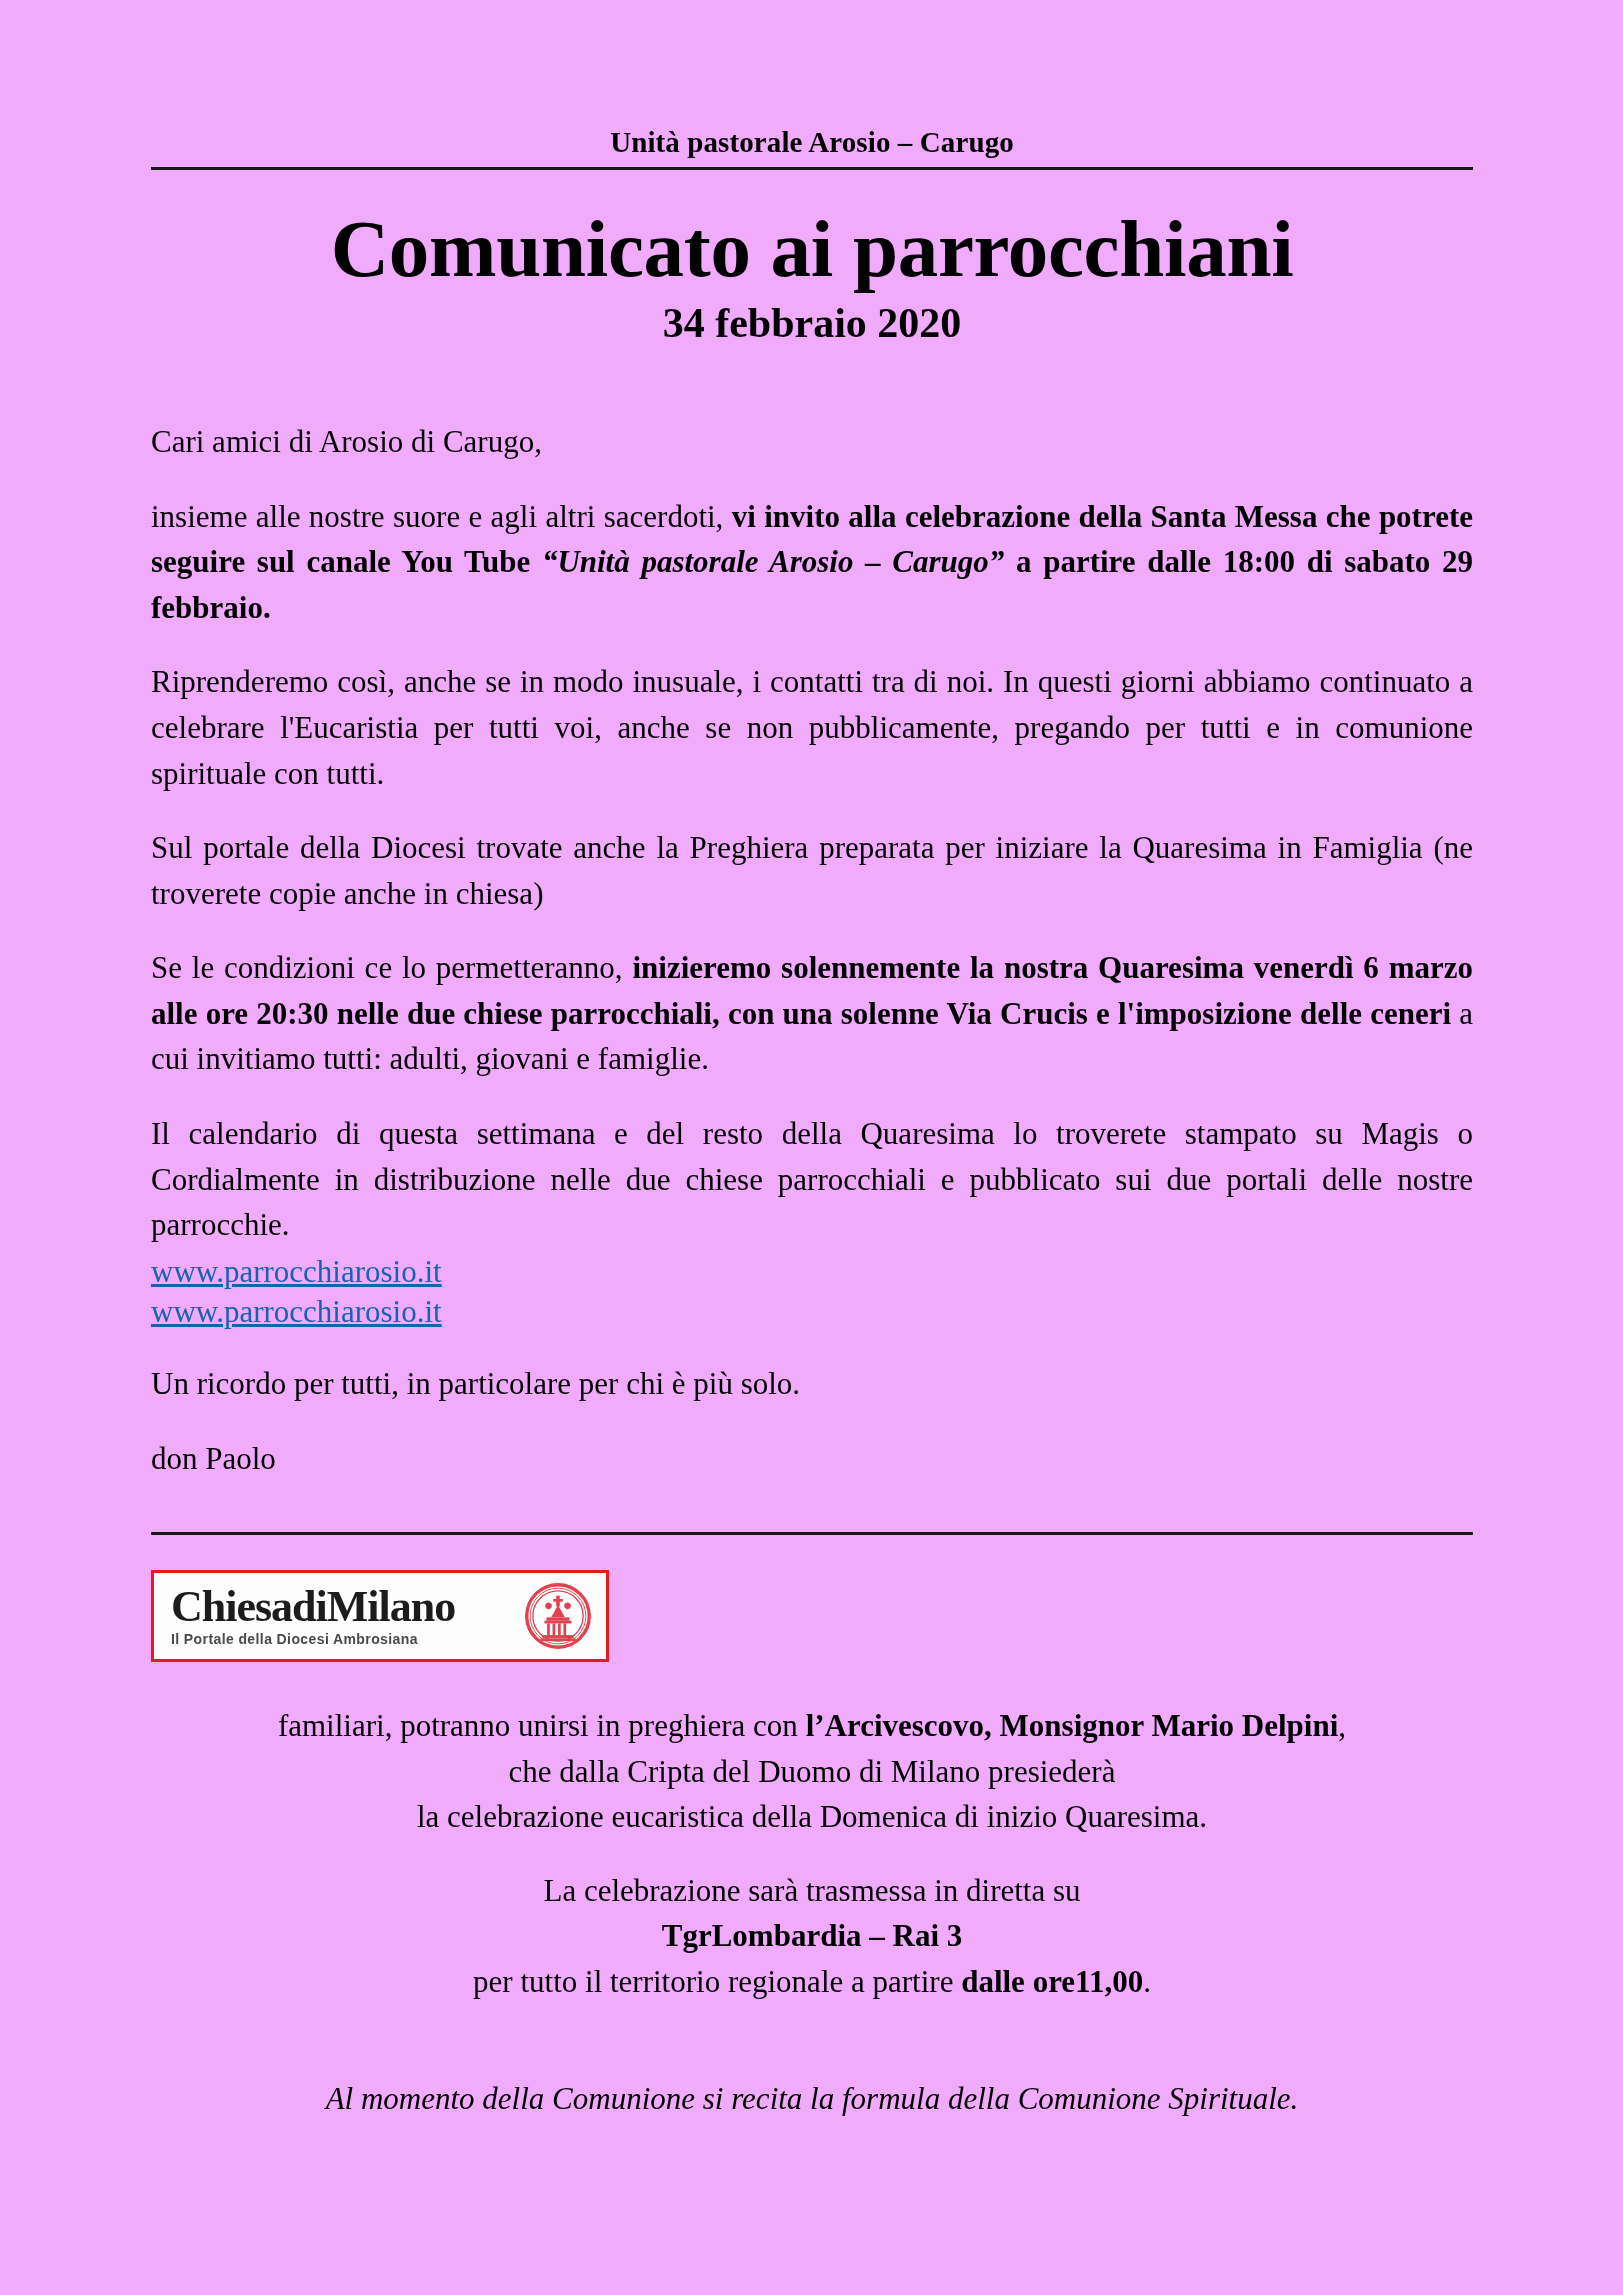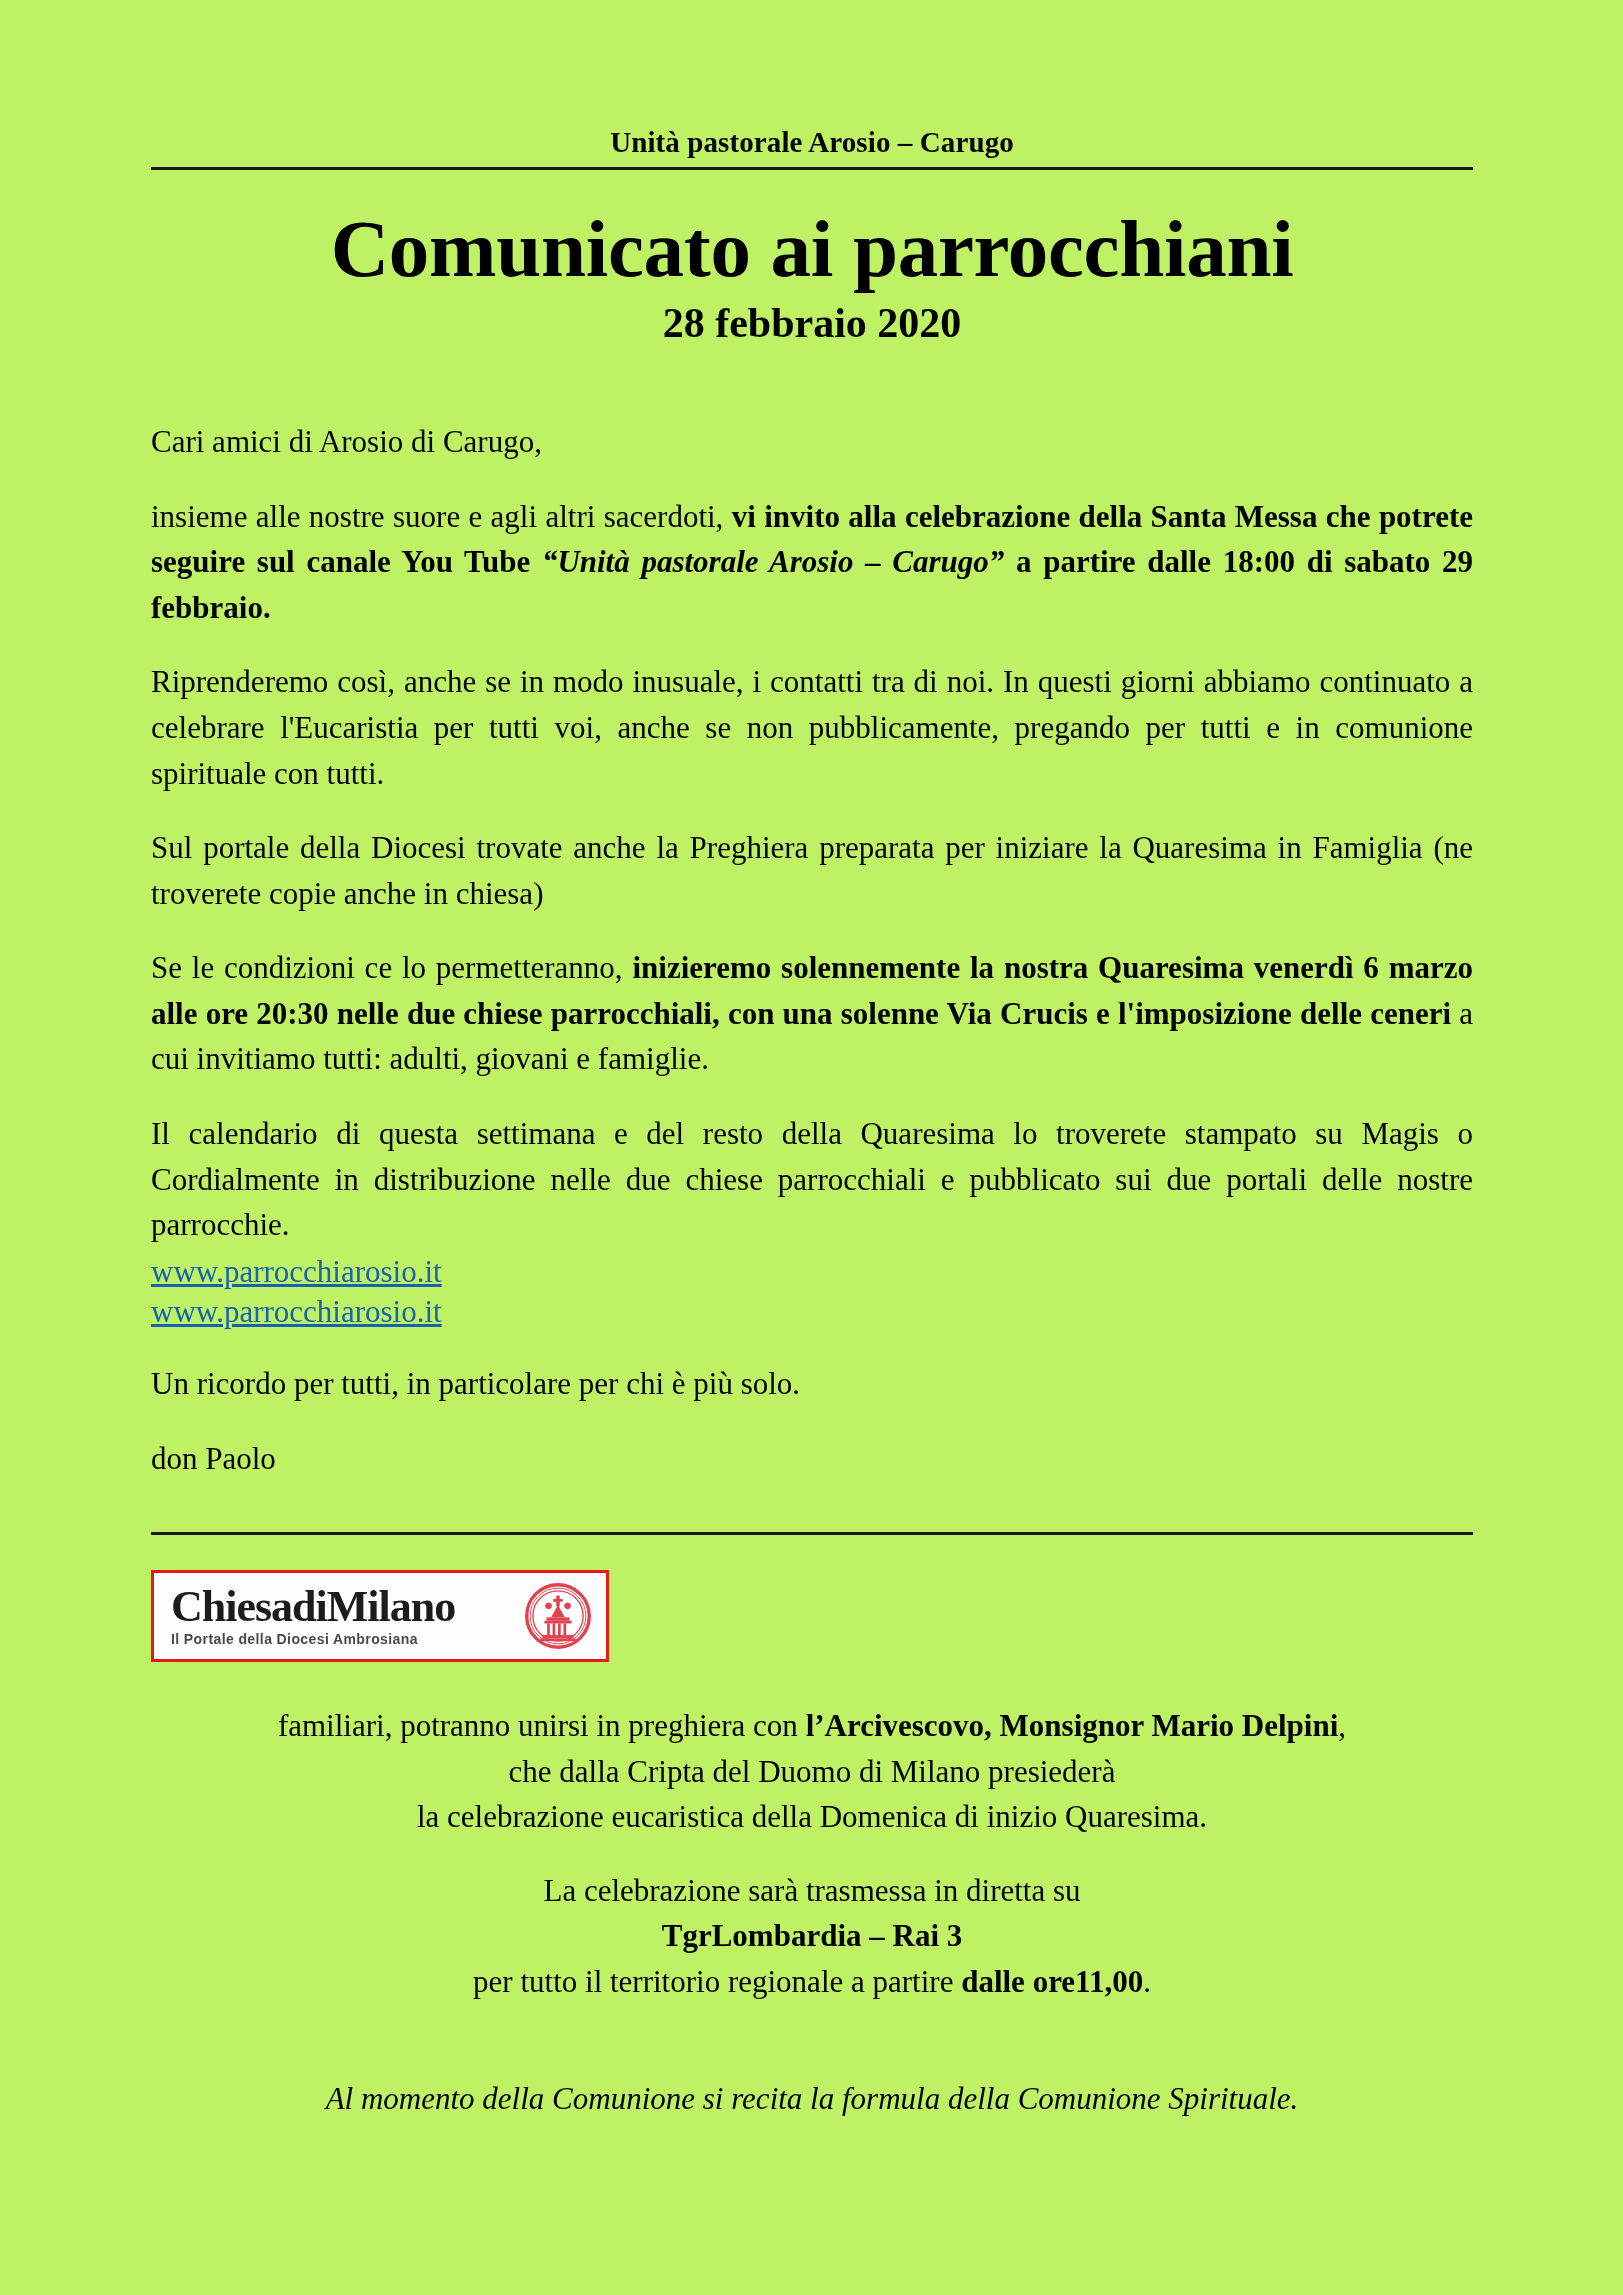--- a/index.html
+++ b/index.html
@@ -13,21 +13,21 @@
     font-family: "Liberation Serif", "DejaVu Serif", serif;
     color: #000000;
     position: relative;
     overflow: hidden;
   }
   .page {
     position: absolute;
     left: 0; top: 0;
     width: 1623px;
     height: 2295px;
-    background: #bef264;
+    background: #f0abfc;
   }
   .content {
     position: absolute;
     left: 151px;
     top: 0;
     width: 1322px;
   }
 
   
   .masthead {
@@ -161,21 +161,21 @@
 </head>
 <body>
 
 <div class="page">
   <div class="content">
 
     <div class="masthead">Unità pastorale Arosio – Carugo</div>
     <hr class="rule">
 
     <div class="doc-title">Comunicato ai parrocchiani</div>
-    <div class="doc-date">28 febbraio 2020</div>
+    <div class="doc-date">34 febbraio 2020</div>
 
     <div class="body-block">
 
       <p class="para left">
         <span>Cari amici di Arosio di Carugo,</span>
       </p>
 
       <p class="para">
         <span>insieme alle nostre suore e agli altri sacerdoti, </span><b>vi invito alla celebrazione della Santa Messa che potrete seguire sul canale You Tube </b><b><i>“Unità pastorale Arosio – Carugo”</i></b><b> a partire dalle 18:00 di sabato 29 febbraio.</b>
       </p>

